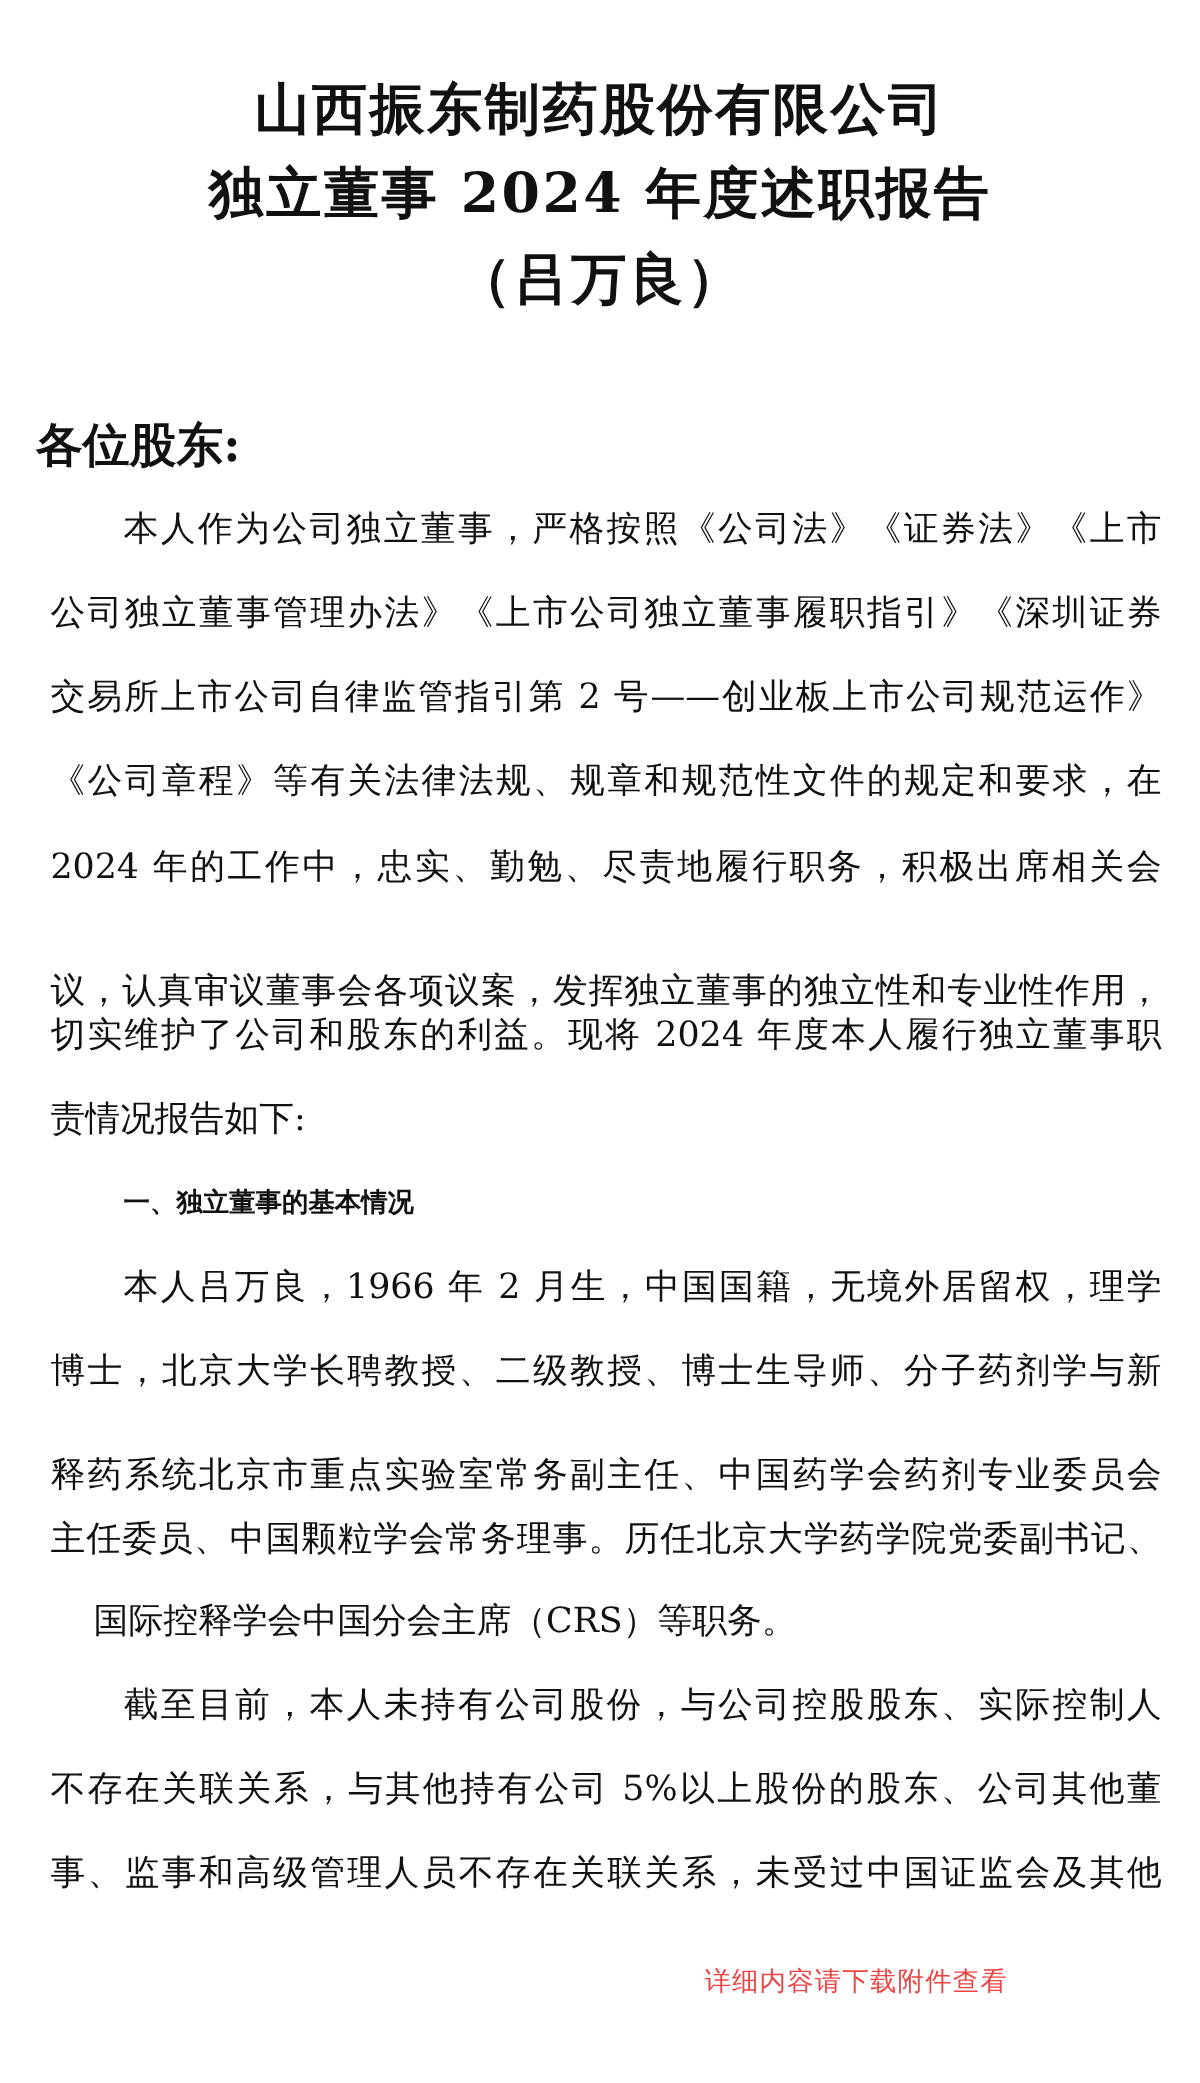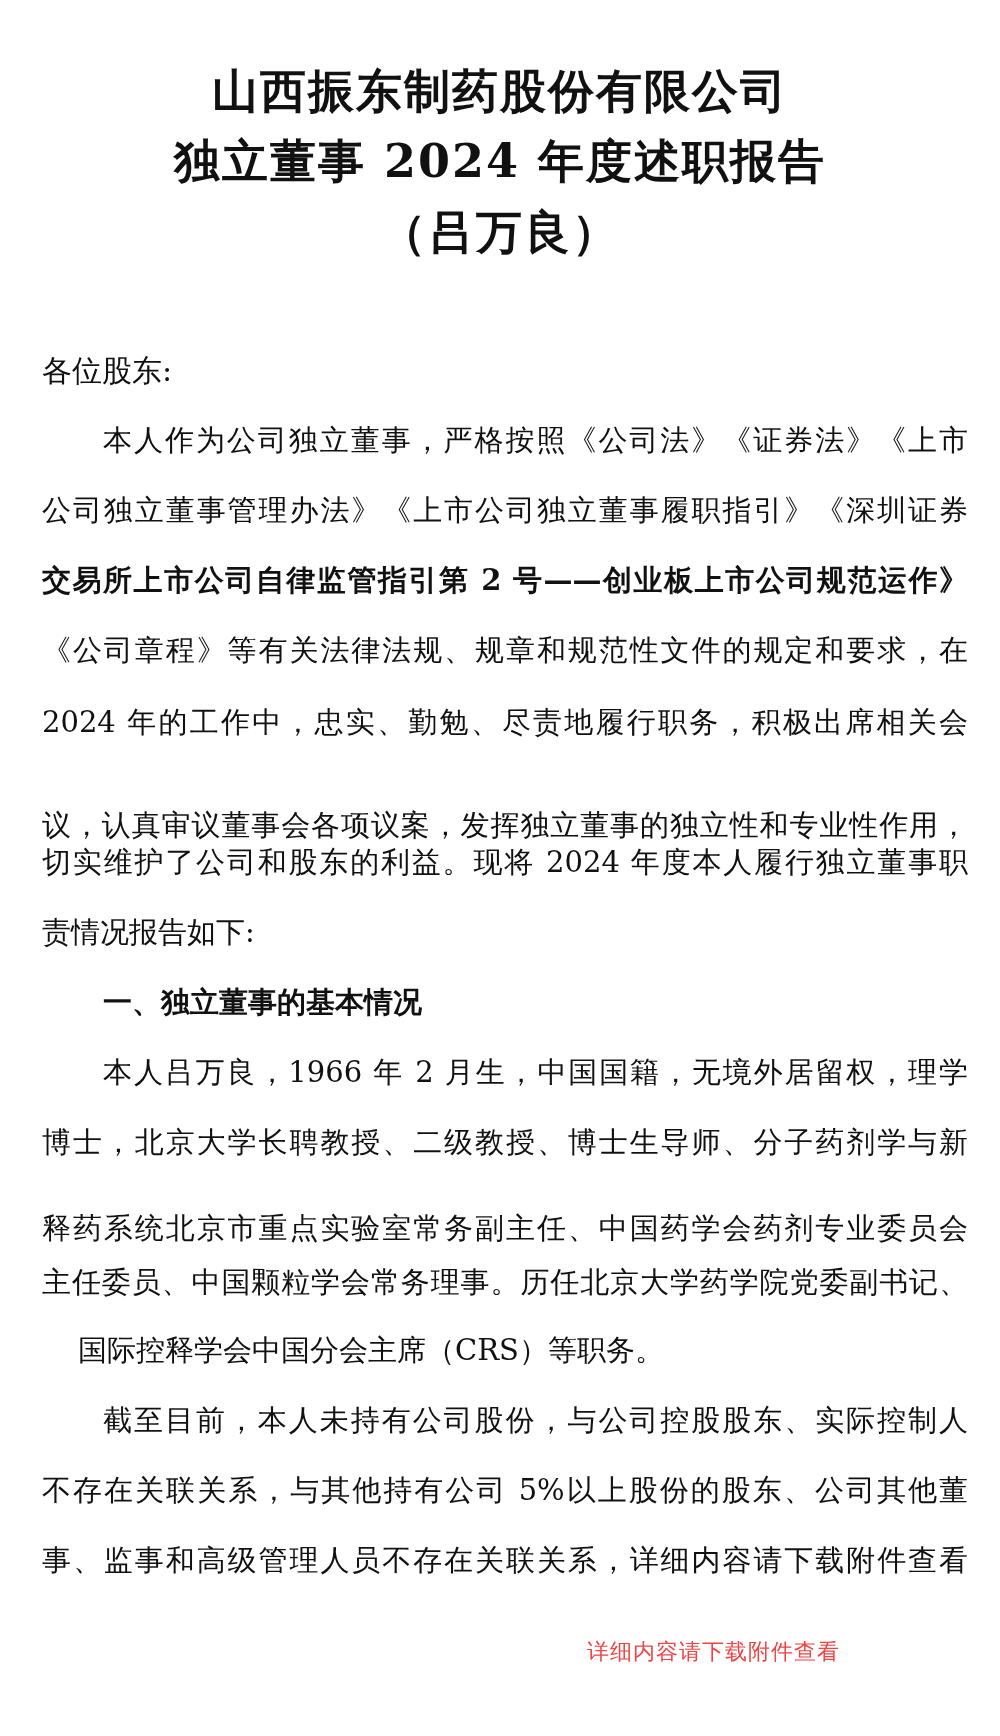--- a/index.html
+++ b/index.html
@@ -20,23 +20,23 @@
       left: 0;
       width: 1000px;
       text-align: center;
       font-size: 46px;
       font-weight: bold;
       line-height: 48px;
       letter-spacing: 2px;
     }
     .salutation {
       position: absolute;
-      left: 42px;
-      font-size: 30px;
-      font-weight: normal;
+      left: 30px;
+      font-size: 39px;
+      font-weight: bold;
       line-height: 40px;
     }
     .line {
       position: absolute;
       left: 42px;
       width: 926px;
       font-size: 29px;
       line-height: 40px;
       height: 40px;
       text-align: justify;
@@ -47,21 +47,21 @@
     .line.indent {
       left: 103px;
       width: 865px;
     }
     .line.last {
       text-align-last: left;
     }
     .section-heading {
       position: absolute;
       left: 103px;
-      font-size: 29px;
+      font-size: 22px;
       font-weight: bold;
       line-height: 40px;
     }
     .download-link {
       position: absolute;
       left: 587px;
       top: 1638px;
       font-family: "DejaVu Sans", "Liberation Sans", sans-serif;
       font-size: 22px;
       line-height: 28px;
@@ -78,39 +78,39 @@
 
   <div class="title-line" style="top:67px;">山西振东制药股份有限公司</div>
   <div class="title-line" style="top:137px;">独立董事 2024 年度述职报告</div>
   <div class="title-line" style="top:208px;">（吕万良）</div>
 
   <div class="salutation" style="top:351px;">各位股东:</div>
 
   <div>
     <div class="line indent" style="top:420px;">本人作为公司独立董事，严格按照《公司法》《证券法》《上市</div>
     <div class="line" style="top:490px;">公司独立董事管理办法》《上市公司独立董事履职指引》《深圳证券</div>
-    <div class="line" style="top:560px;font-weight:bold;">交易所上市公司自律监管指引第 2 号——创业板上市公司规范运作》</div>
+    <div class="line" style="top:560px;">交易所上市公司自律监管指引第 2 号——创业板上市公司规范运作》</div>
     <div class="line" style="top:630px;">《公司章程》等有关法律法规、规章和规范性文件的规定和要求，在</div>
     <div class="line" style="top:702px;">2024 年的工作中，忠实、勤勉、尽责地履行职务，积极出席相关会</div>
     <div class="line" style="top:805px;">议，认真审议董事会各项议案，发挥独立董事的独立性和专业性作用，</div>
     <div class="line" style="top:842px;">切实维护了公司和股东的利益。现将 2024 年度本人履行独立董事职</div>
     <div class="line last" style="top:912px;">责情况报告如下:</div>
   </div>
 
   <div class="section-heading" style="top:982px;">一、独立董事的基本情况</div>
 
   <div>
     <div class="line indent" style="top:1052px;">本人吕万良，1966 年 2 月生，中国国籍，无境外居留权，理学</div>
     <div class="line" style="top:1122px;">博士，北京大学长聘教授、二级教授、博士生导师、分子药剂学与新</div>
     <div class="line" style="top:1192px;margin-top:16px;">释药系统北京市重点实验室常务副主任、中国药学会药剂专业委员会</div>
     <div class="line" style="top:1262px;">主任委员、中国颗粒学会常务理事。历任北京大学药学院党委副书记、</div>
     <div class="line last" style="top:1330px;margin-left:36px;">国际控释学会中国分会主席（CRS）等职务。</div>
   </div>
 
   <div>
     <div class="line indent" style="top:1400px;">截至目前，本人未持有公司股份，与公司控股股东、实际控制人</div>
     <div class="line" style="top:1470px;">不存在关联关系，与其他持有公司 5%以上股份的股东、公司其他董</div>
-    <div class="line" style="top:1540px;">事、监事和高级管理人员不存在关联关系，详细内容请下载附件查看</div>
+    <div class="line" style="top:1540px;">事、监事和高级管理人员不存在关联关系，未受过中国证监会及其他</div>
   </div>
 
   <a class="download-link">详细内容请下载附件查看</a>
 
 </div>
 
 </body></html>

